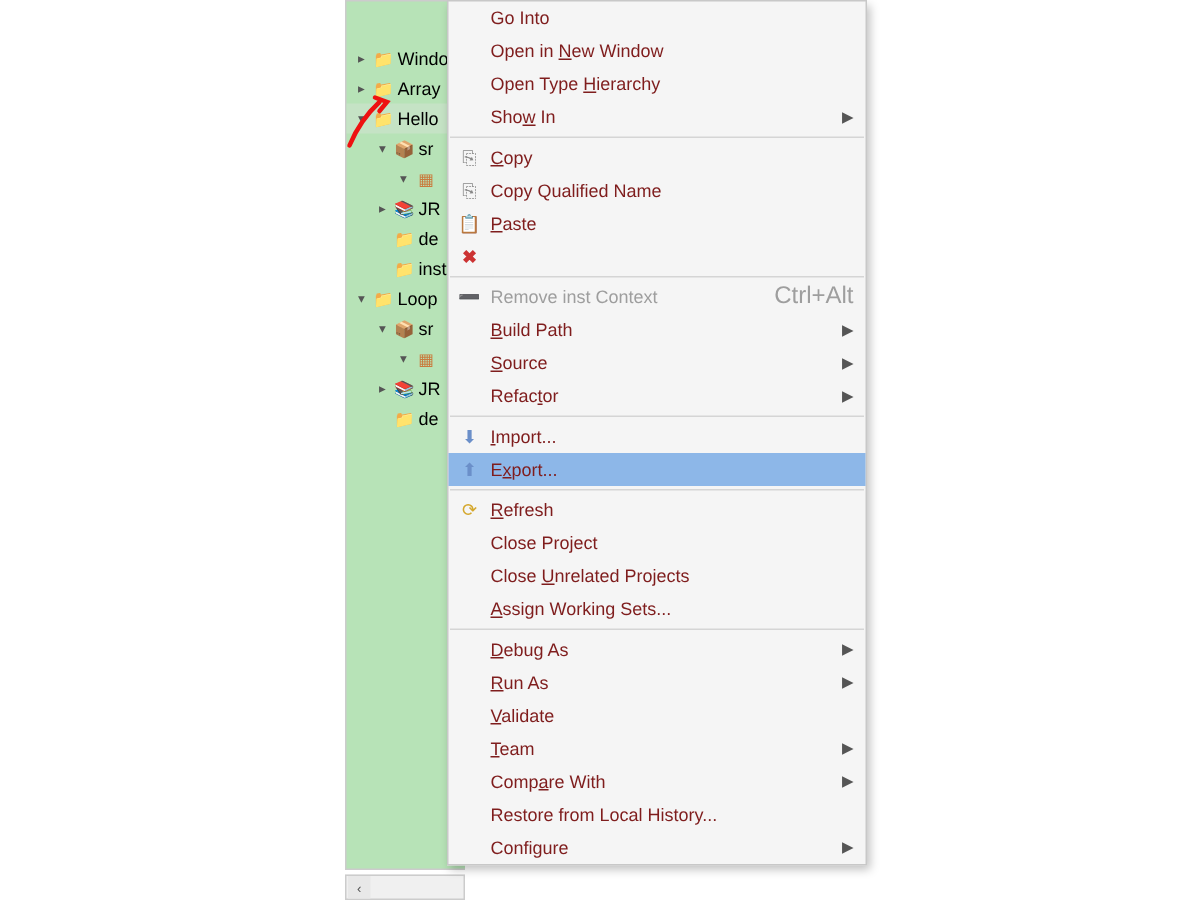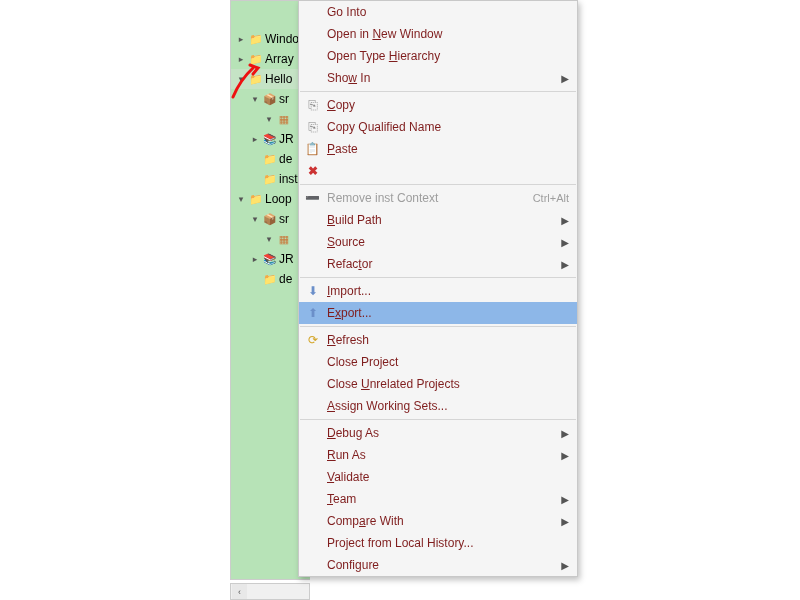--- a/index.html
+++ b/index.html
@@ -126,21 +126,21 @@
   .ctx-icon-cell .exp { color: #6b8fc9; }
   .ctx-icon-cell .ref { color: #d4a72c; }
   .ctx-label {
     flex: 1 1 auto;
     color: #7f1d1d;
   }
   .ctx-row.disabled .ctx-label { color: #9e9e9e; }
   .ctx-accel {
     flex: 0 0 auto;
     color: #9e9e9e;
-    font-size: 11px;
+    font-size: 16px;
     padding-left: 10px;
   }
   .ctx-sub {
     flex: 0 0 auto;
     color: #555;
     font-size: 10px;
     padding-left: 6px;
   }
   .ctx-sep {
     height: 1px;
@@ -356,20 +356,20 @@
       <span class="ctx-label"><span class="mn">T</span>eam</span>
       <span class="ctx-sub">▶</span>
     </div>
     <div class="ctx-row">
       <span class="ctx-icon-cell"></span>
       <span class="ctx-label">Comp<span class="mn">a</span>re With</span>
       <span class="ctx-sub">▶</span>
     </div>
     <div class="ctx-row">
       <span class="ctx-icon-cell"></span>
-      <span class="ctx-label">Project from Local History...</span>
+      <span class="ctx-label">Restore from Local History...</span>
     </div>
     <div class="ctx-row">
       <span class="ctx-icon-cell"></span>
       <span class="ctx-label">Confi<span class="mn">g</span>ure</span>
       <span class="ctx-sub">▶</span>
     </div>
   </div>
 
 </body></html>

